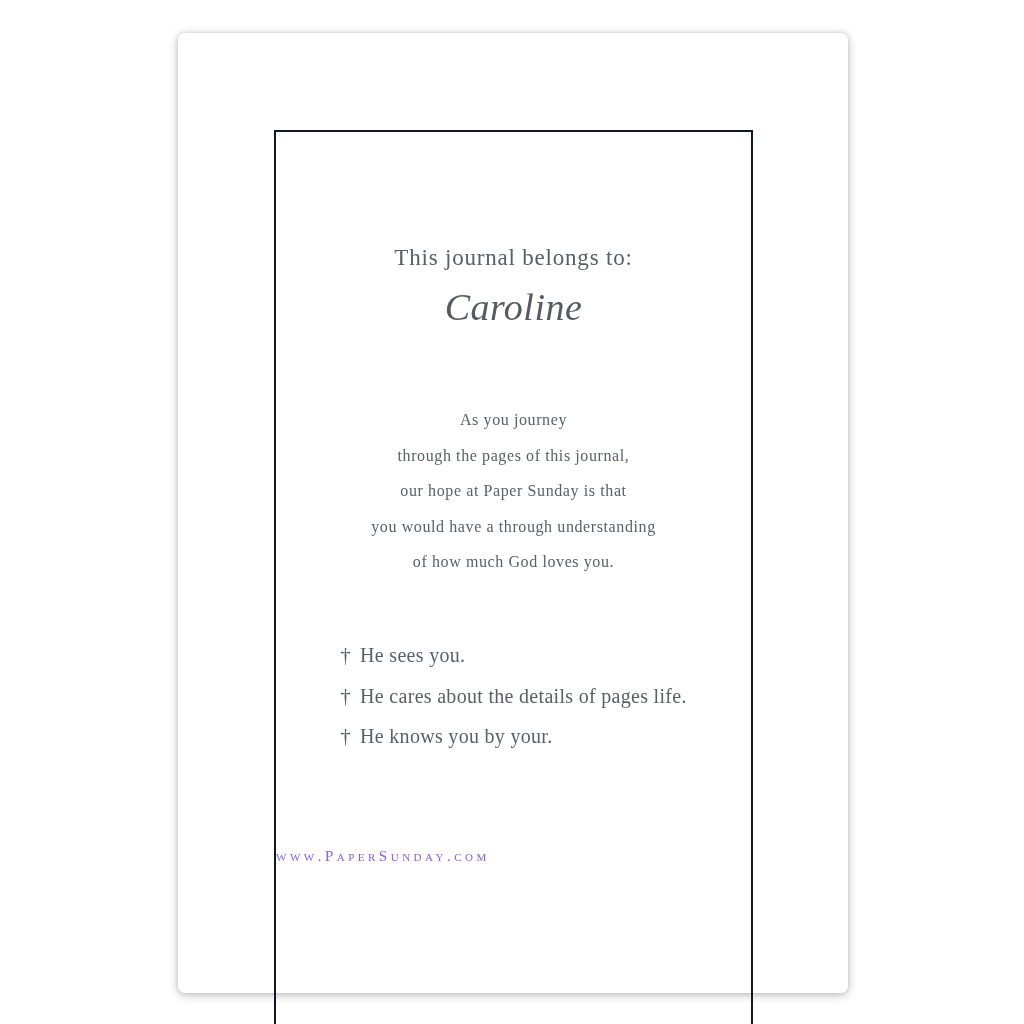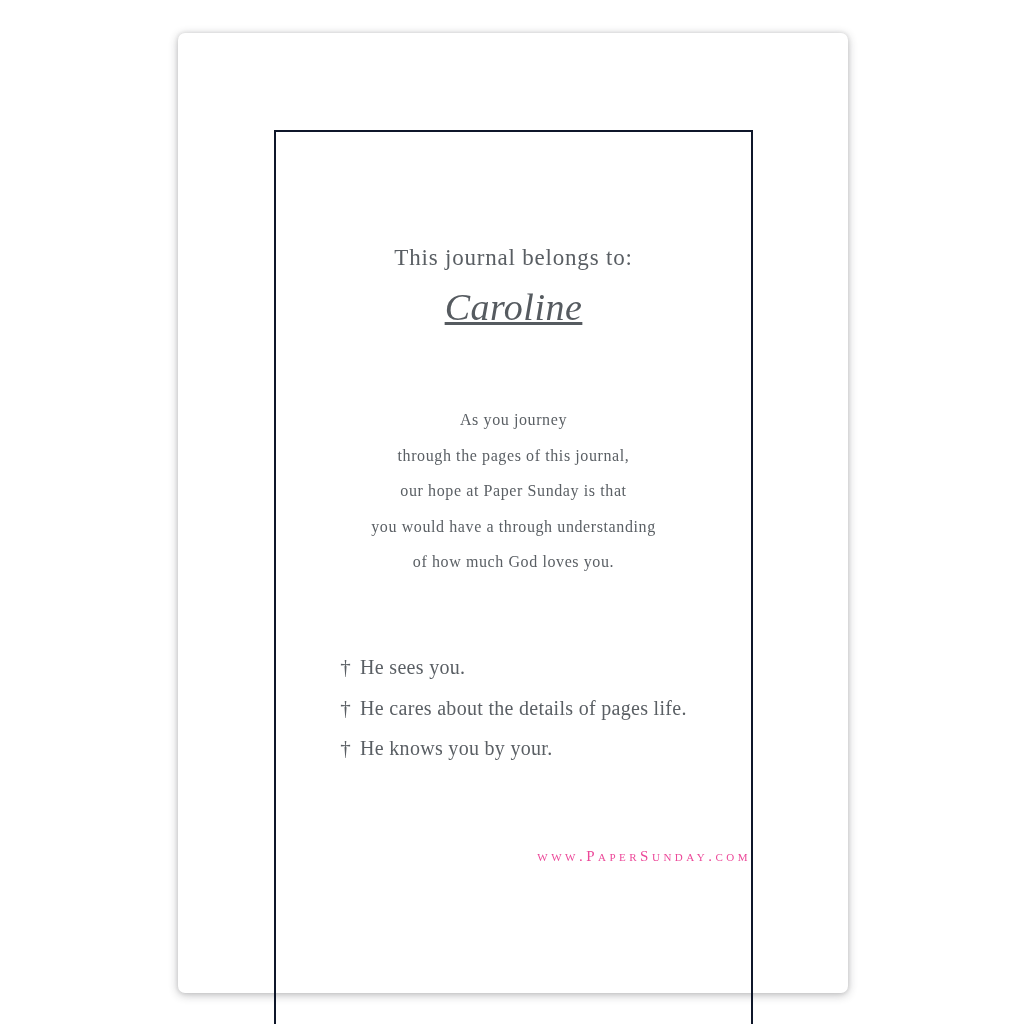--- a/index.html
+++ b/index.html
@@ -38,60 +38,59 @@
     color: #595e63;
   }
   .owner-name {
     position: absolute;
     top: 153px; left: 0; width: 100%;
     text-align: center;
     font-size: 38px;
     font-style: italic;
     letter-spacing: 0.5px;
     color: #565b60;
-    text-decoration: underline;
   }
   .message {
     position: absolute;
     top: 270px; left: 0; width: 100%;
     text-align: center;
     font-size: 16px;
     line-height: 35.5px;
     letter-spacing: 0.6px;
     color: #5a5f64;
   }
   .promises {
     position: absolute;
     top: 503px; left: 0; width: 100%;
   }
   .promises-inner {
     width: fit-content;
-    margin: 12px auto;
+    margin: 0 auto;
     text-align: left;
   }
   .promise-row {
     font-size: 20px;
     line-height: 40.5px;
     letter-spacing: 0.3px;
     color: #5a5f64;
     white-space: nowrap;
   }
   .cross {
     display: inline-block;
     margin-right: 9px;
     font-size: 21px;
   }
   .website {
     position: absolute;
     top: 716px; left: 0; width: 100%;
-    text-align: right;
+    text-align: left;
     font-size: 15px;
     font-variant: small-caps;
     letter-spacing: 3.5px;
-    color: #ec4899;
+    color: #8b5cf6;
   }
 </style>
 </head>
 <body>
 
 <div class="canvas">
   <div class="page">
     <div class="frame">
 
       <div class="belongs-line">This journal belongs to:</div>

